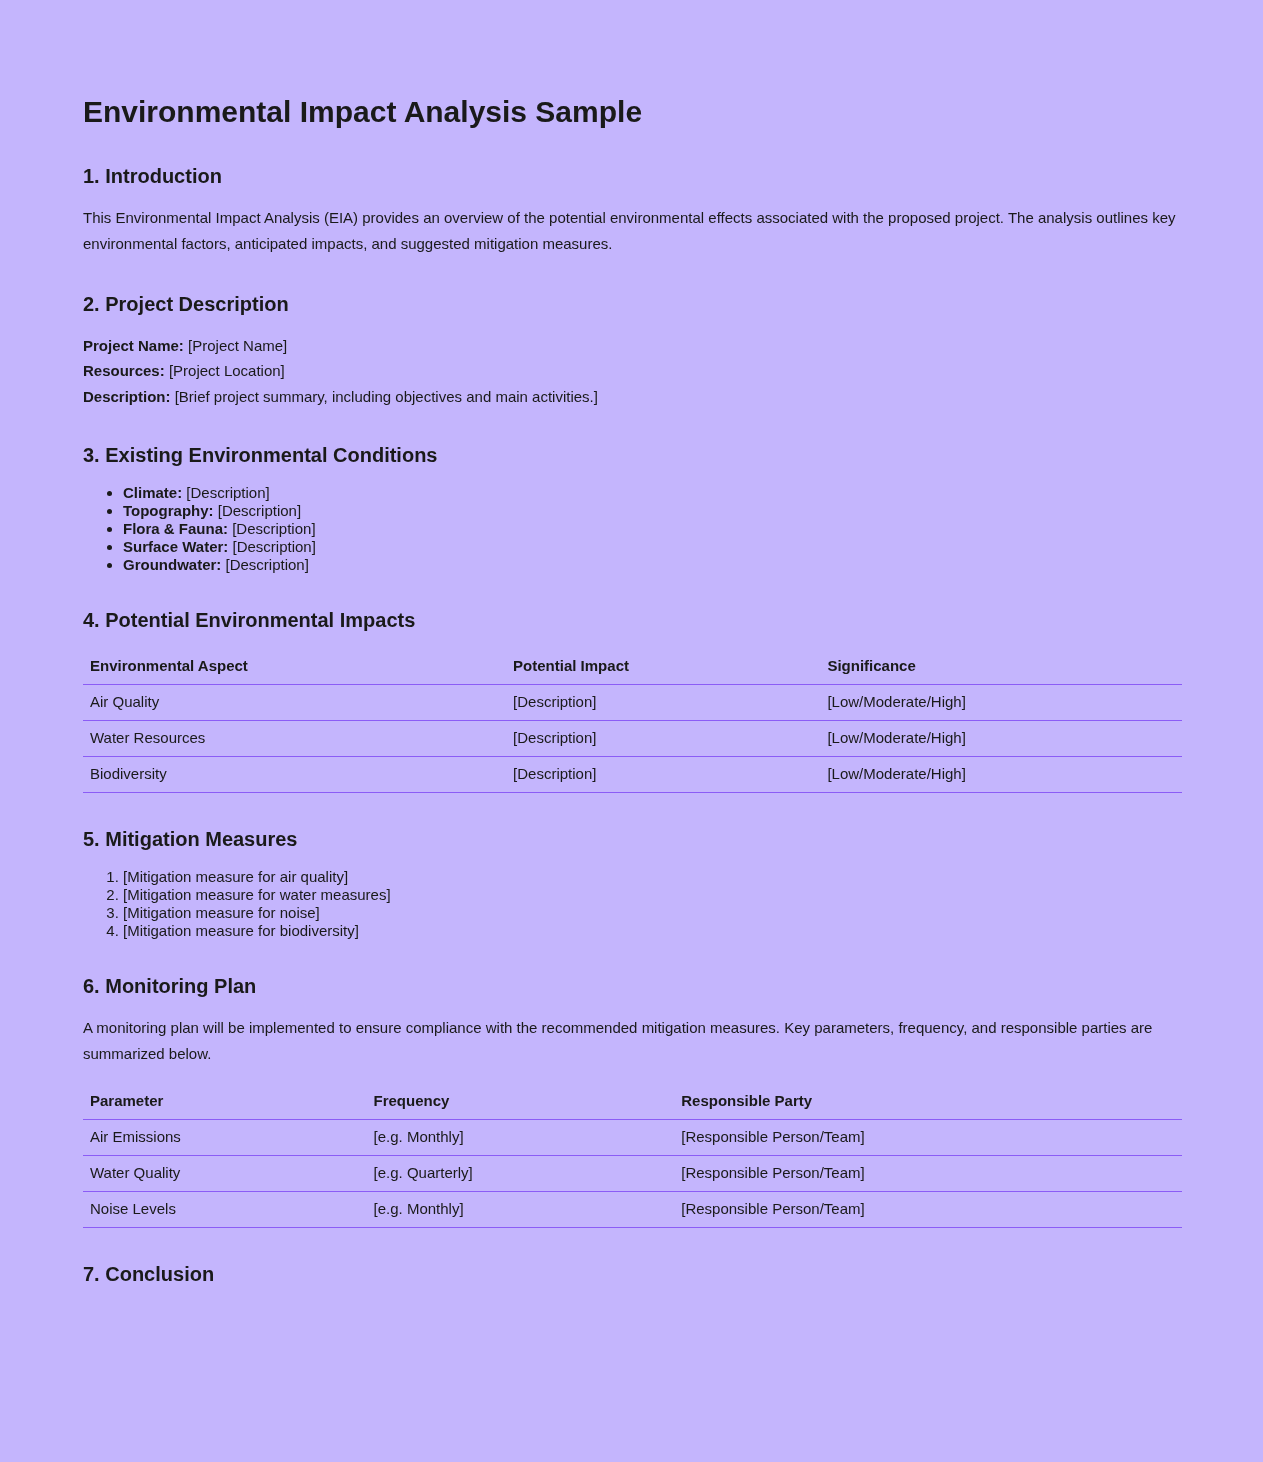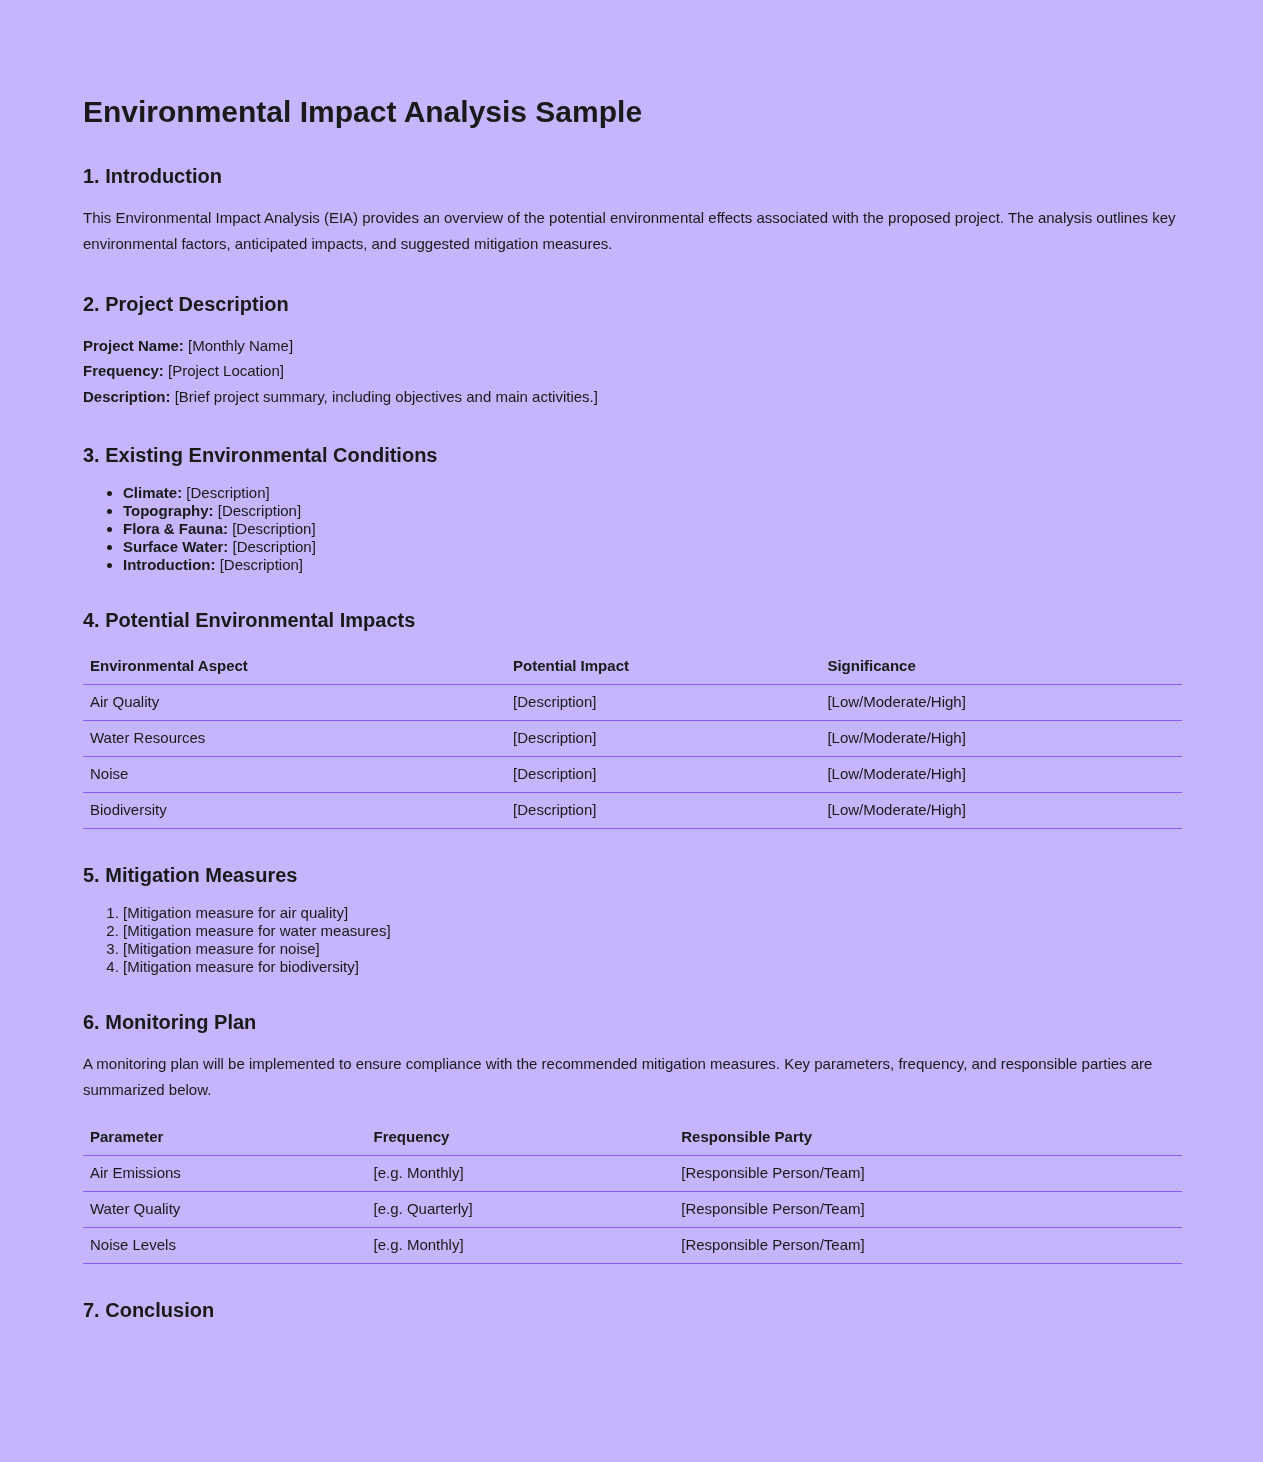--- a/index.html
+++ b/index.html
@@ -68,34 +68,34 @@
   <h1>Environmental Impact Analysis Sample</h1>
 
   <section>
     <h2>1. Introduction</h2>
     <p>This Environmental Impact Analysis (EIA) provides an overview of the potential environmental effects associated with the proposed project. The analysis outlines key environmental factors, anticipated impacts, and suggested mitigation measures.</p>
   </section>
 
   <section>
     <h2>2. Project Description</h2>
     <p class="fields">
-      <strong>Project Name:</strong> <span>[Monthly Name]</span><br>
-      <strong>Frequency:</strong> <span>[Project Location]</span><br>
+      <strong>Project Name:</strong> <span>[Project Name]</span><br>
+      <strong>Resources:</strong> <span>[Project Location]</span><br>
       <strong>Description:</strong> <span>[Brief project summary, including objectives and main activities.]</span>
     </p>
   </section>
 
   <section>
     <h2>3. Existing Environmental Conditions</h2>
     <ul>
       <li><strong>Climate:</strong> <span>[Description]</span></li>
       <li><strong>Topography:</strong> <span>[Description]</span></li>
       <li><strong>Flora &amp; Fauna:</strong> <span>[Description]</span></li>
       <li><strong>Surface Water:</strong> <span>[Description]</span></li>
-      <li><strong>Introduction:</strong> <span>[Description]</span></li>
+      <li><strong>Groundwater:</strong> <span>[Description]</span></li>
     </ul>
   </section>
 
   <section>
     <h2>4. Potential Environmental Impacts</h2>
     <table class="impacts-table">
       <colgroup>
           <col class="c1">
           <col class="c2">
           <col class="c3">
@@ -108,25 +108,20 @@
         </tr>
       </thead>
       <tbody>
         <tr>
           <td>Air Quality</td>
           <td>[Description]</td>
           <td>[Low/Moderate/High]</td>
         </tr>
         <tr>
           <td>Water Resources</td>
-          <td>[Description]</td>
-          <td>[Low/Moderate/High]</td>
-        </tr>
-        <tr>
-          <td>Noise</td>
           <td>[Description]</td>
           <td>[Low/Moderate/High]</td>
         </tr>
         <tr>
           <td>Biodiversity</td>
           <td>[Description]</td>
           <td>[Low/Moderate/High]</td>
         </tr>
       </tbody>
     </table>

